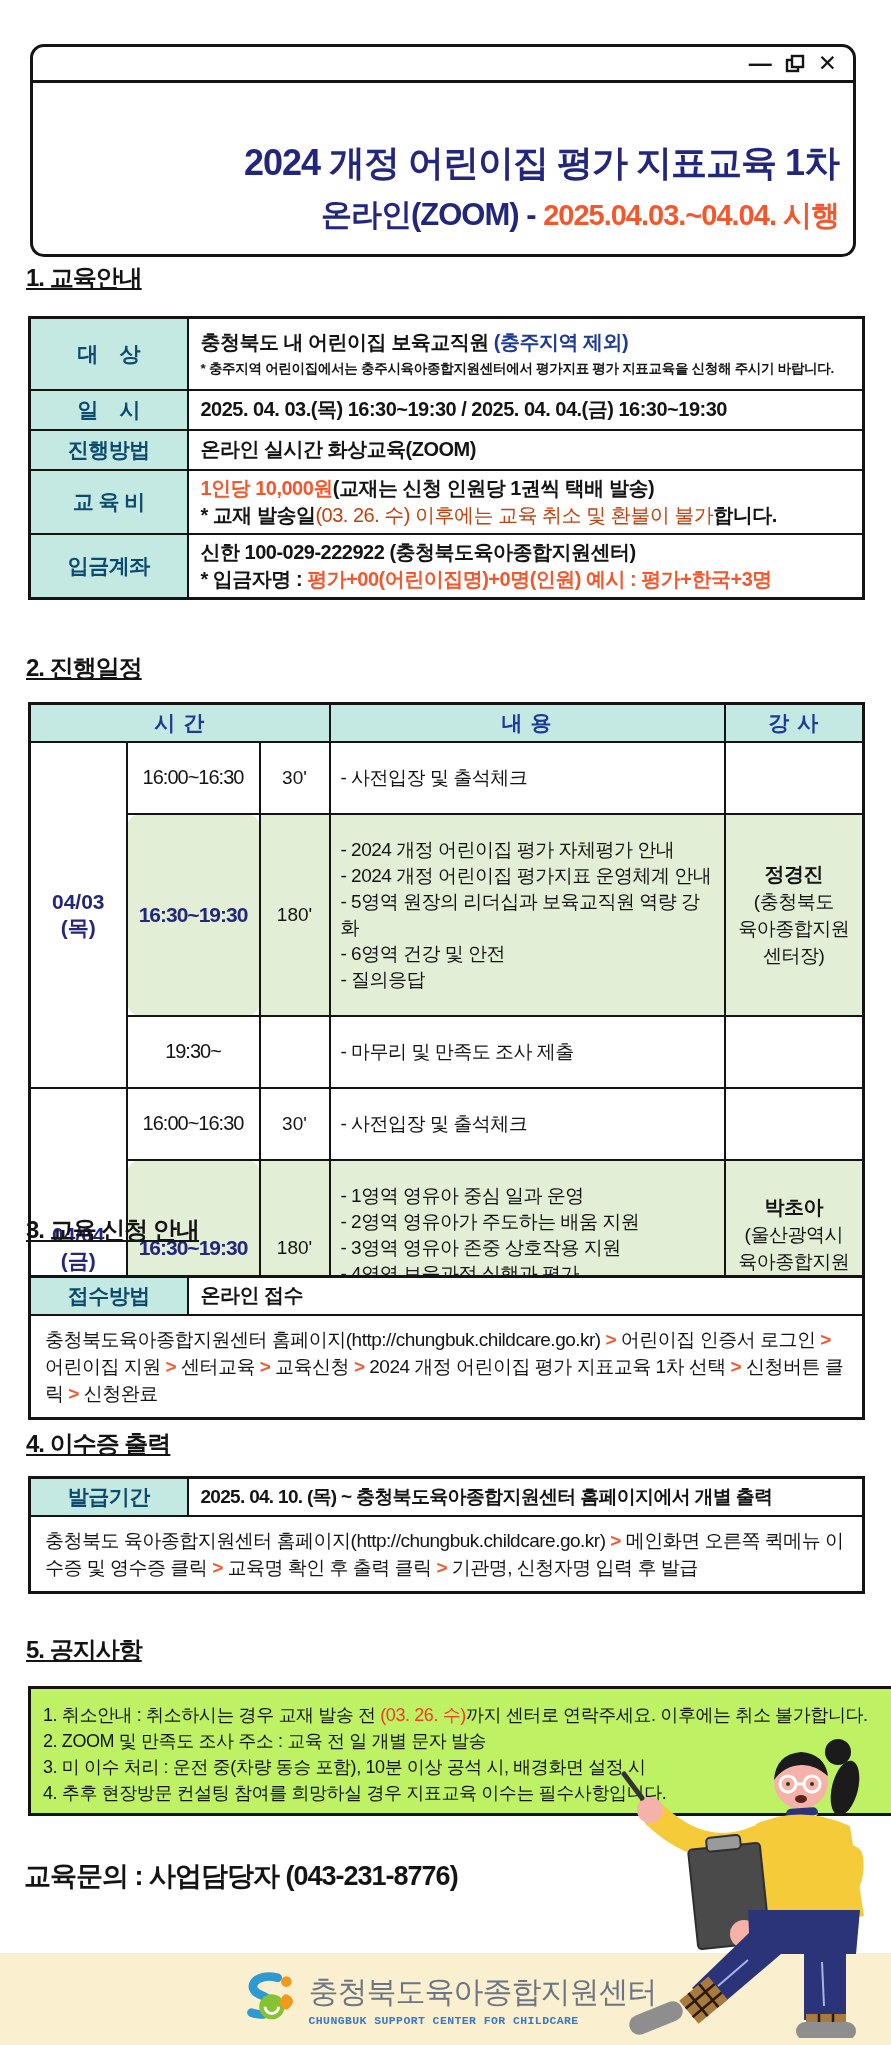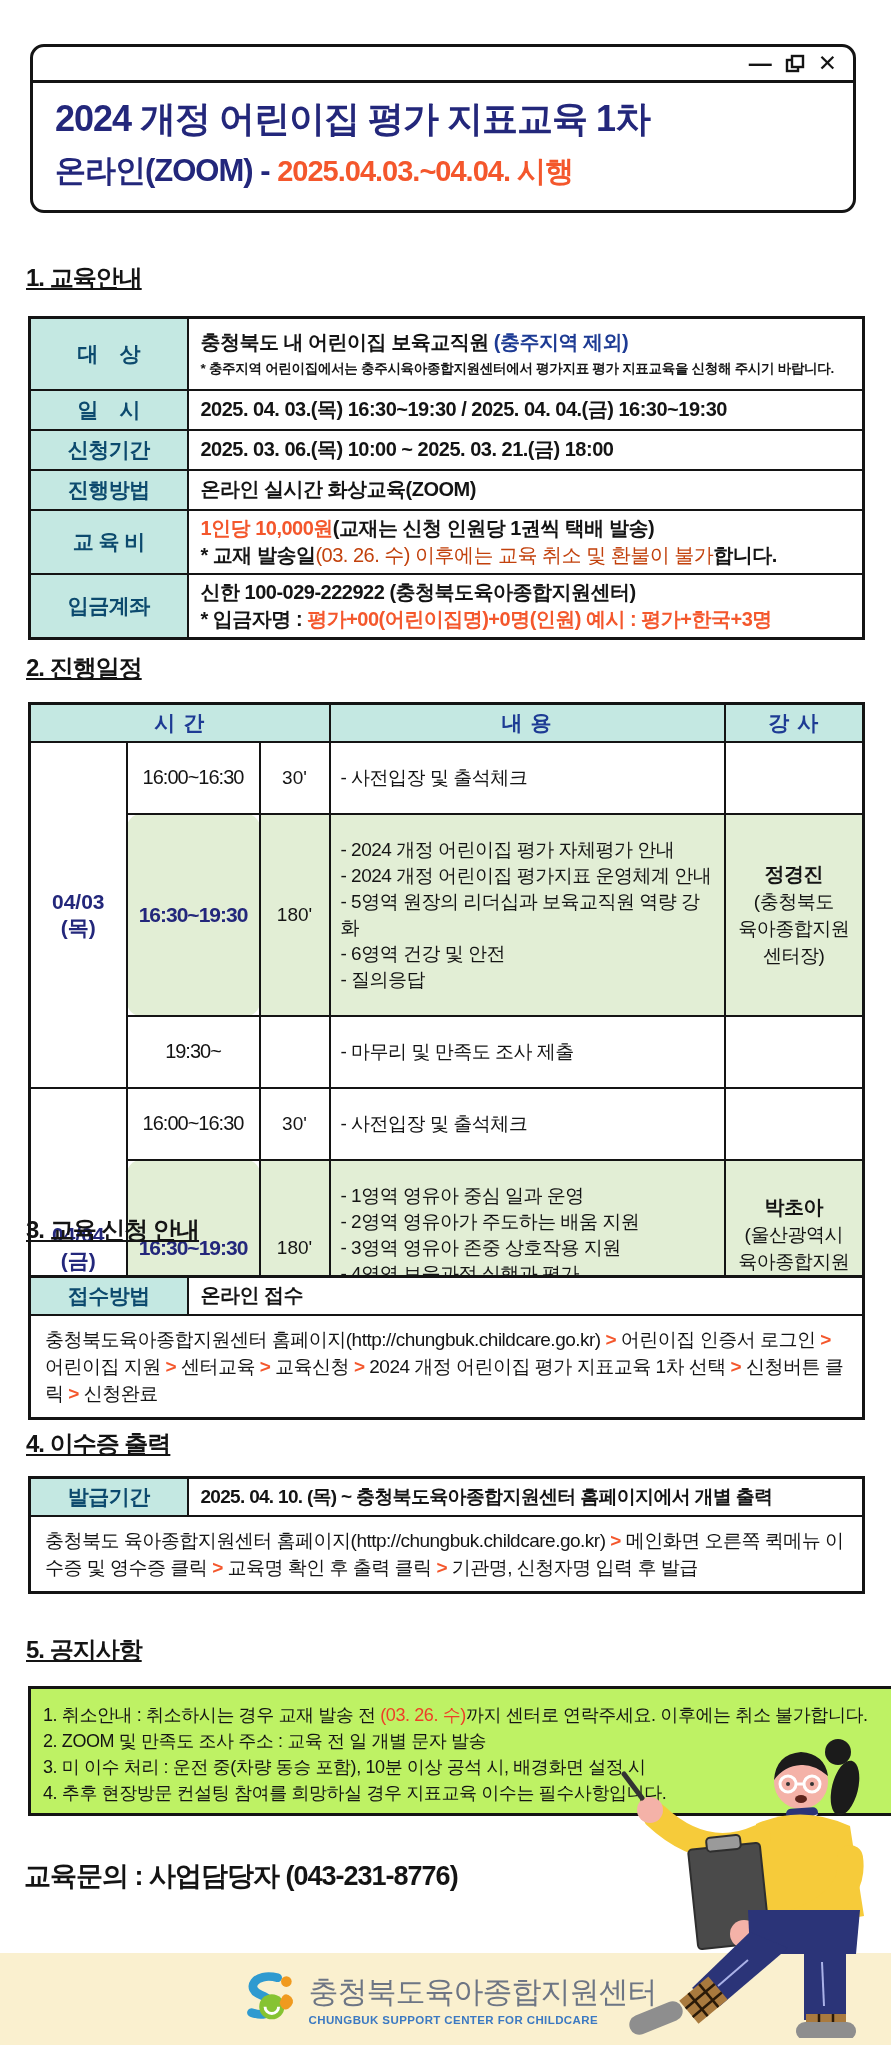--- a/index.html
+++ b/index.html
@@ -8,21 +8,21 @@
     position:relative; width:891px; height:2045px; background:#ffffff;
     font-family:"Liberation Sans","DejaVu Sans",sans-serif; color:#141414; overflow:hidden;
   }
   
   .window { position:absolute; top:44px; left:30px; width:826px; background:#fff;
     border:3px solid #141414; border-radius:14px; overflow:hidden; }
   .titlebar { height:36px; border-bottom:3px solid #141414; display:flex; align-items:center;
     justify-content:flex-end; gap:13px; padding-right:16px; }
   .wc { font-size:23px; font-weight:bold; color:#141414; line-height:1; cursor:default; }
   .wc svg { display:block; }
-  .win-body { padding:12px 22px 18px; text-align:left; }
+  .win-body { padding:12px 14px 18px; text-align:right;margin-top:44px; }
   .t1 { font-size:36px; font-weight:bold; color:#23277b; letter-spacing:-1px; }
   .t2 { font-size:31px; font-weight:bold; color:#23277b; margin-top:6px; letter-spacing:-1px; }
   .t2 .t2-date { color:#f4572c; font-size:29px; }
   
   .sec-h { position:absolute; left:26px; font-size:24px; font-weight:bold; color:#141414; letter-spacing:-1px;text-decoration:underline; }
   
   table.tbl { position:absolute; left:28px; width:837px; border-collapse:collapse;
     border:3px solid #141414; table-layout:fixed; background:#fff; }
   table.tbl td { border:2px solid #141414; vertical-align:middle; }
   .lbl { background:#c4e8e2; color:#0c4a6e; font-weight:bold; font-size:21px;
@@ -53,21 +53,21 @@
     letter-spacing:-0.5px; white-space:normal; }
   
   .notice { position:absolute; left:28px; top:1686px; width:869px; height:130px;
     background:#bef264; border:3px solid #141414; padding:13px 12px; z-index:1; }
   .nline { font-size:18px; line-height:26px; white-space:nowrap; letter-spacing:-0.4px; }
   
   .contact { position:absolute; left:24px; top:1858px; font-size:27px; font-weight:bold;
     color:#141414; letter-spacing:-1px; }
   .footer { position:absolute; left:0; top:1953px; width:891px; height:92px; background:#faf0cf;
     display:flex; align-items:center; justify-content:center; gap:12px; }
-  .flogo-text { text-align:left; }
+  .flogo-text { text-align:left;font-family:Liberation Mono, monospace; }
   .fk { font-size:30px; color:#6d7584; letter-spacing:-1px; }
   .fe { font-size:11.5px; font-weight:bold; color:#3b79c2; letter-spacing:0.4px; margin-top:1px; }
   
   .person { position:absolute; left:598px; top:1736px; z-index:2; }
 </style>
 </head>
 <body>
 
 <div class="window">
   <div class="titlebar">
@@ -100,24 +100,20 @@
     <td class="val">
       <div class="seg-line"><span>충청북도 내 어린이집 보육교직원 </span><span style="color: rgb(29, 59, 148); font-weight: bold;">(충주지역 제외)</span></div>
       <div class="note">* 충주지역 어린이집에서는 충주시육아종합지원센터에서 평가지표 평가 지표교육을 신청해 주시기 바랍니다.</div>
     </td>
   </tr>
   <tr style="height:40px">
     <td class="lbl">일    시</td>
     <td class="val">2025. 04. 03.(목) 16:30~19:30 / 2025. 04. 04.(금) 16:30~19:30</td>
   </tr>
   <tr style="height:40px">
-    <td class="lbl">신청기간</td>
-    <td class="val">2025. 03. 06.(목) 10:00 ~ 2025. 03. 21.(금) 18:00</td>
-  </tr>
-  <tr style="height:40px">
     <td class="lbl">진행방법</td>
     <td class="val">온라인 실시간 화상교육(ZOOM)</td>
   </tr>
   <tr style="height:64px">
     <td class="lbl">교 육 비</td>
     <td class="val">
       <div class="seg-line"><span style="color: rgb(244, 87, 44); font-weight: bold;">1인당 10,000원</span><span>(교재는 신청 인원당 1권씩 택배 발송)</span></div>
       <div class="seg-line"><span>* 교재 발송일</span><span style="color: #c2410c; font-weight: normal;">(03. 26. 수) 이후에는 교육 취소 및 환불이 불가</span><span>합니다.</span></div>
     </td>
   </tr>

